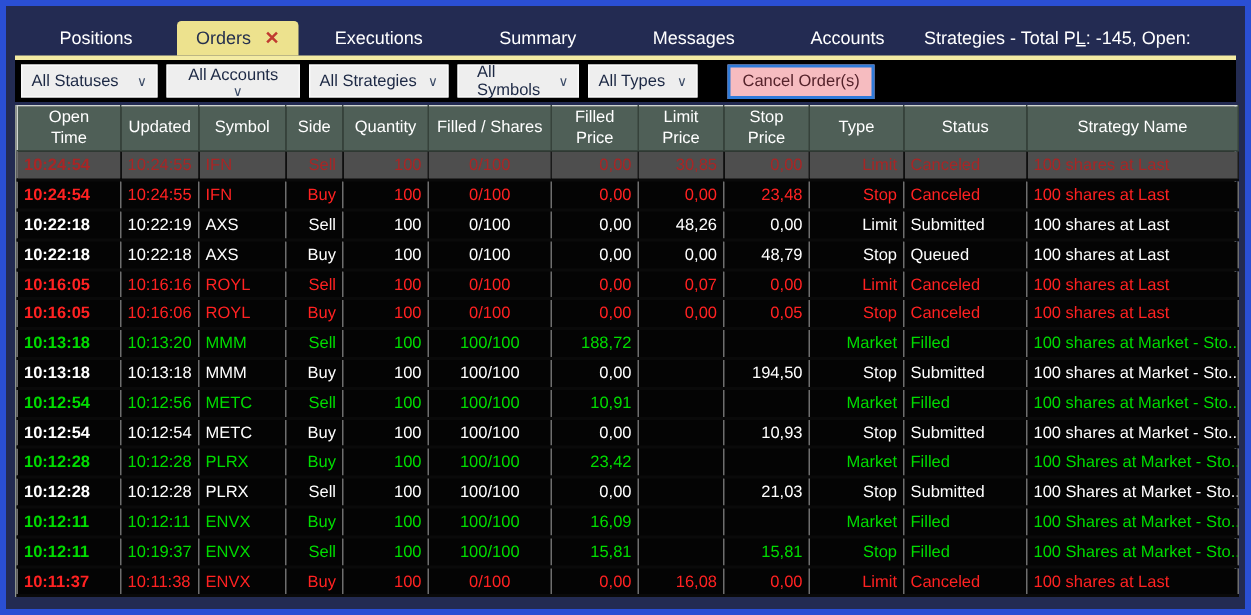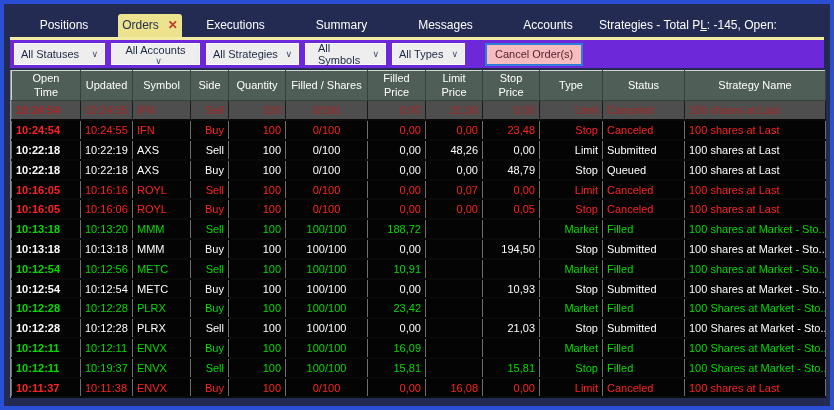--- a/index.html
+++ b/index.html
@@ -16,39 +16,39 @@
 
   
   .tabbar { height:23px; display:flex; align-items:stretch; }
   .tabs { display:flex; }
   .tab {
     color:#ffffff; font-size:12px; line-height:23px; text-align:center;
     display:flex; align-items:center; justify-content:center; gap:9px;
     cursor:default; white-space:nowrap;
   }
   .tabs .tab:nth-child(1){ width:108px; }
-  .tabs .tab:nth-child(2){ width:64px; }
+  .tabs .tab:nth-child(2){ width:81px; }
   .tabs .tab:nth-child(3){ width:107px; }
   .tabs .tab:nth-child(4){ width:105px; }
   .tabs .tab:nth-child(5){ width:103px; }
   .tabs .tab:nth-child(6){ width:102px; }
   .tab.active {
     background:#ede28e; color:#25304e;
     border-radius:3px 3px 0 0;
   }
   .tab-close { color:#c03a30; font-size:12px; font-weight:bold; }
   .strategies {
     flex:1; color:#ffffff; font-size:12px; line-height:23px;
     white-space:nowrap; overflow:hidden;
   }
   .accent-line { height:3px; background:#f3eba3; }
 
   
   .filterbar {
-    height:28px; background:#6d28d9;
+    height:28px; background:#000000;
     display:flex; align-items:center; padding:0 4px; gap:6px;
   }
   .dropdown {
     height:22px; background:#eeeeee; border:1px solid #f8f8f8;
     color:#1c2844; font-size:11px;
     display:flex; align-items:center; justify-content:space-between;
     padding:0 6px; cursor:default;
   }
   .filters { display:flex; gap:6px; }
   .filters .dropdown:nth-child(1){ width:91px; }
@@ -184,21 +184,21 @@
         </thead>
       <tbody>
           <tr class="red selected">
             <td class="al">10:24:54</td>
             <td class="al">10:24:55</td>
             <td class="al">IFN</td>
             <td class="ar">Sell</td>
             <td class="ar">100</td>
             <td class="ac">0/100</td>
             <td class="ar">0,00</td>
-            <td class="ar">31,90</td>
+            <td class="ar">30,85</td>
             <td class="ar">0,00</td>
             <td class="ar">Limit</td>
             <td class="al">Canceled</td>
             <td class="al">100 shares at Last</td>
           </tr>
           <tr class="red">
             <td class="al">10:24:54</td>
             <td class="al">10:24:55</td>
             <td class="al">IFN</td>
             <td class="ar">Buy</td>

